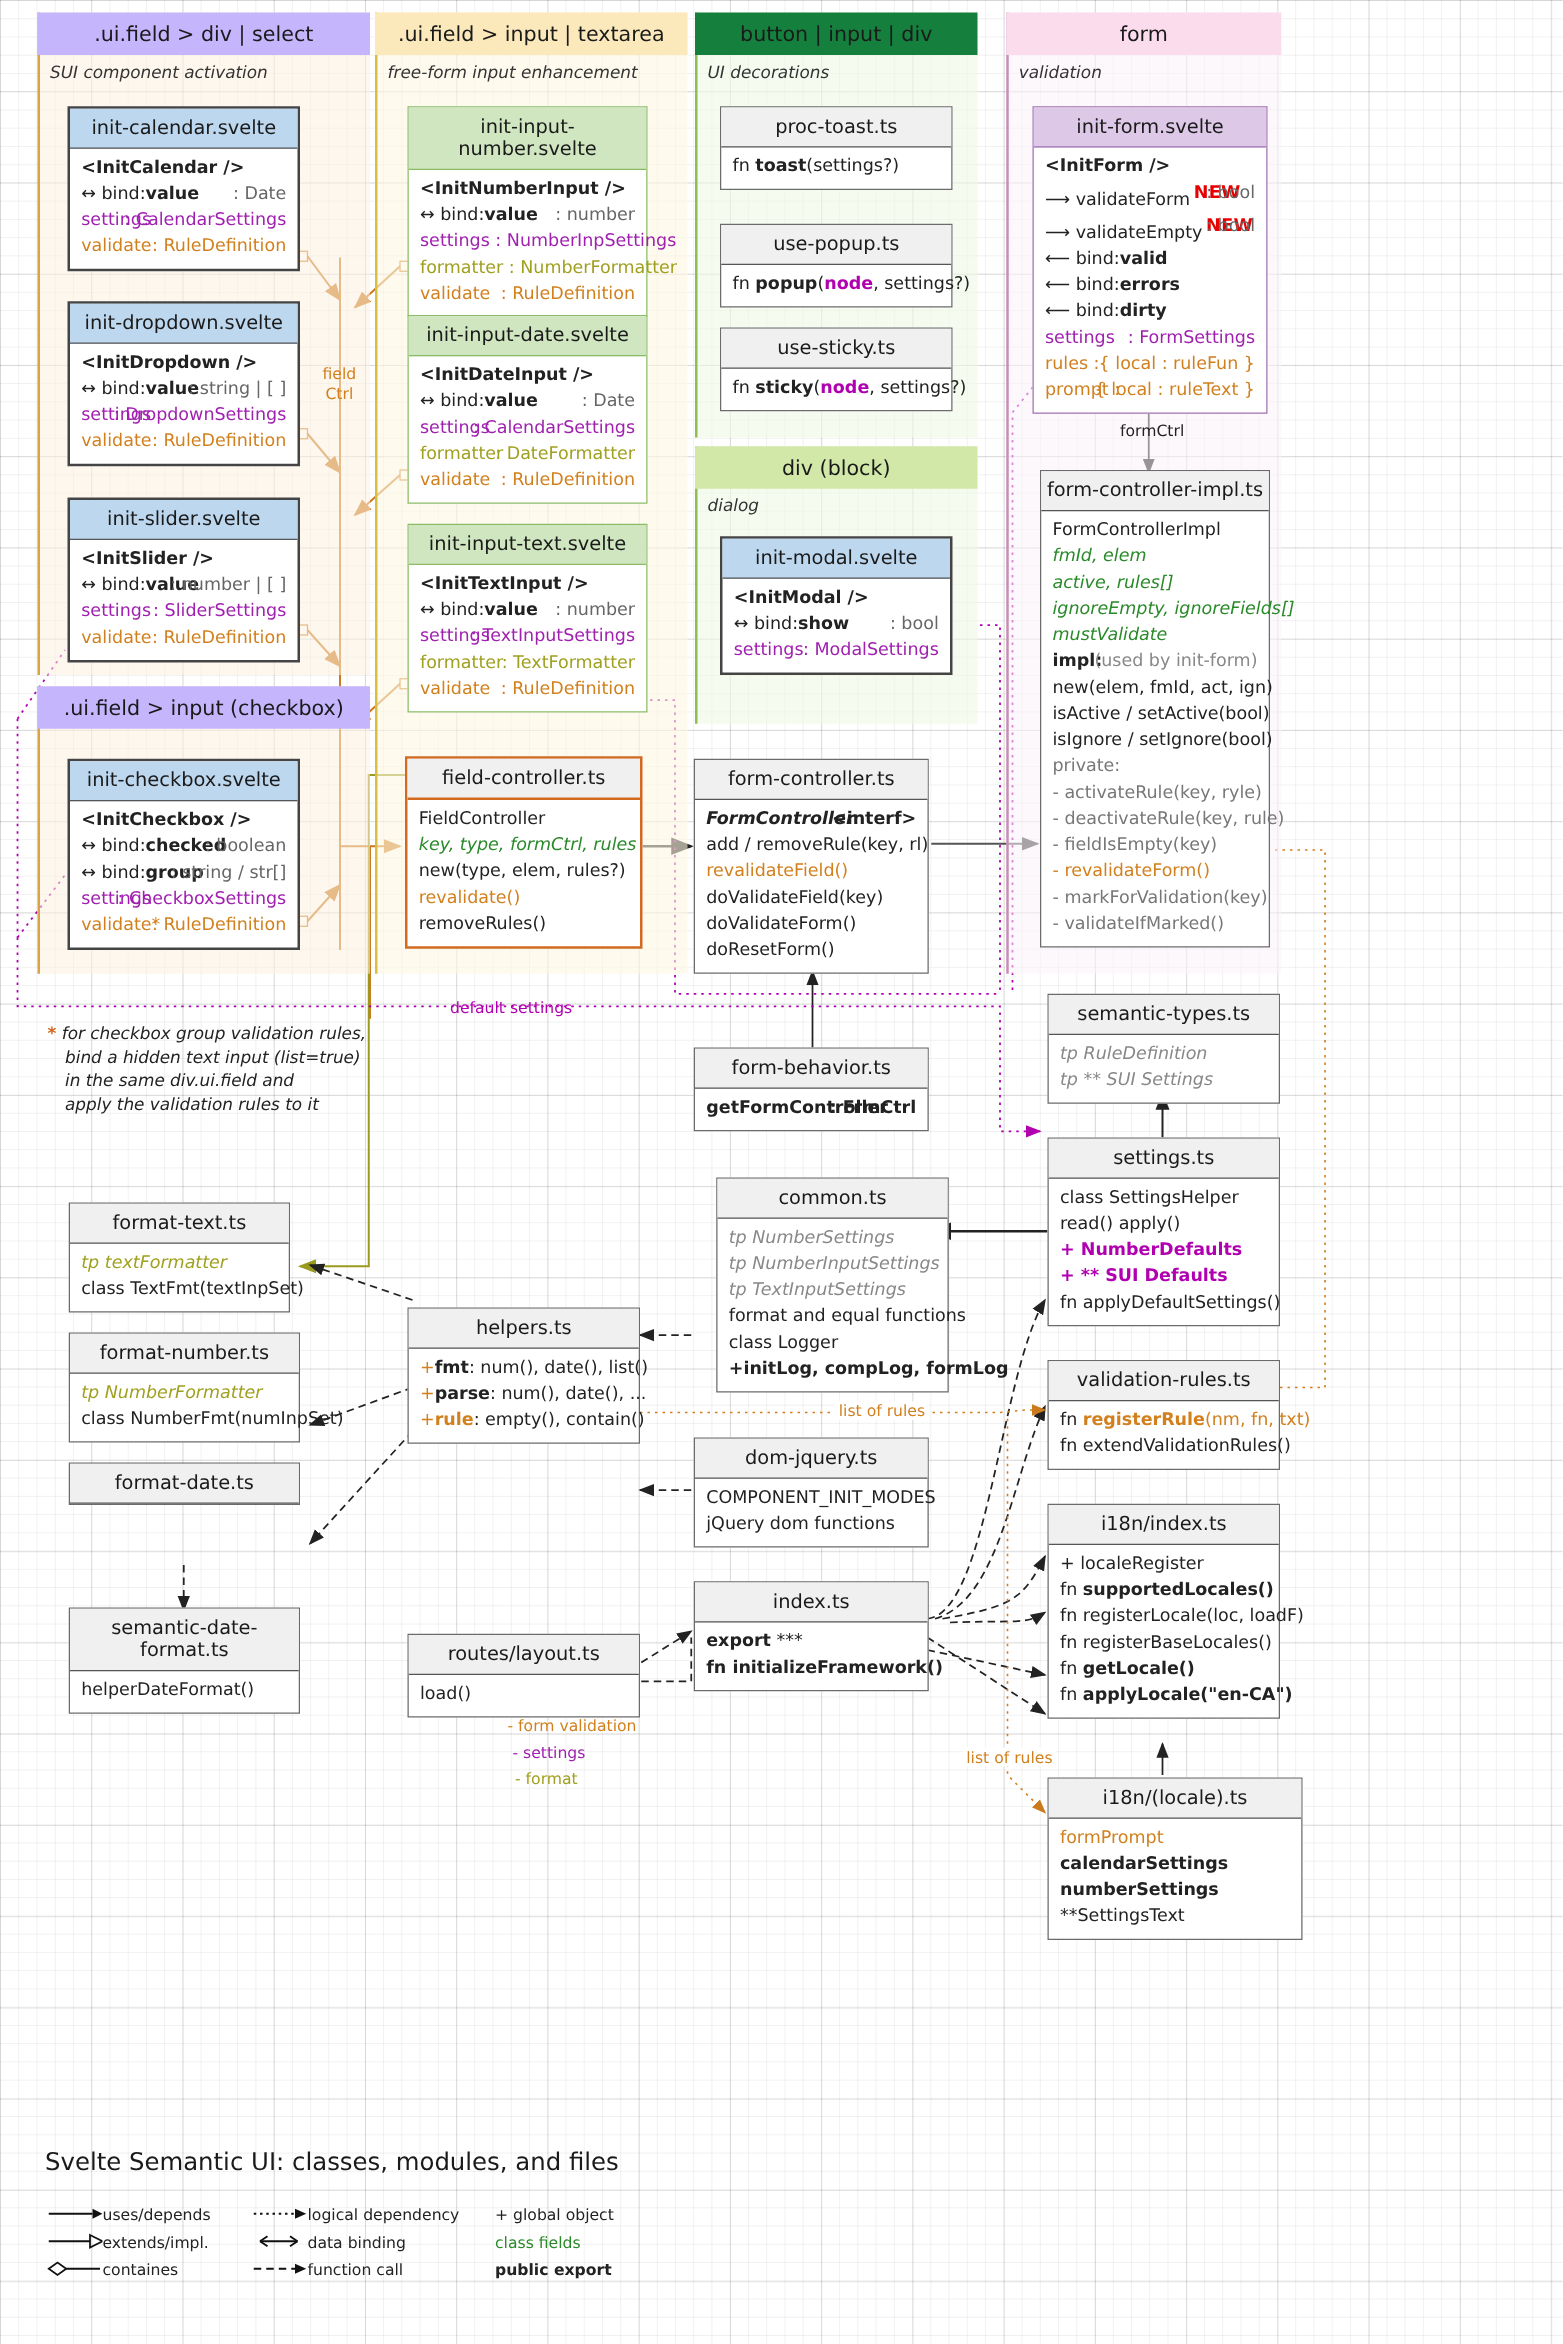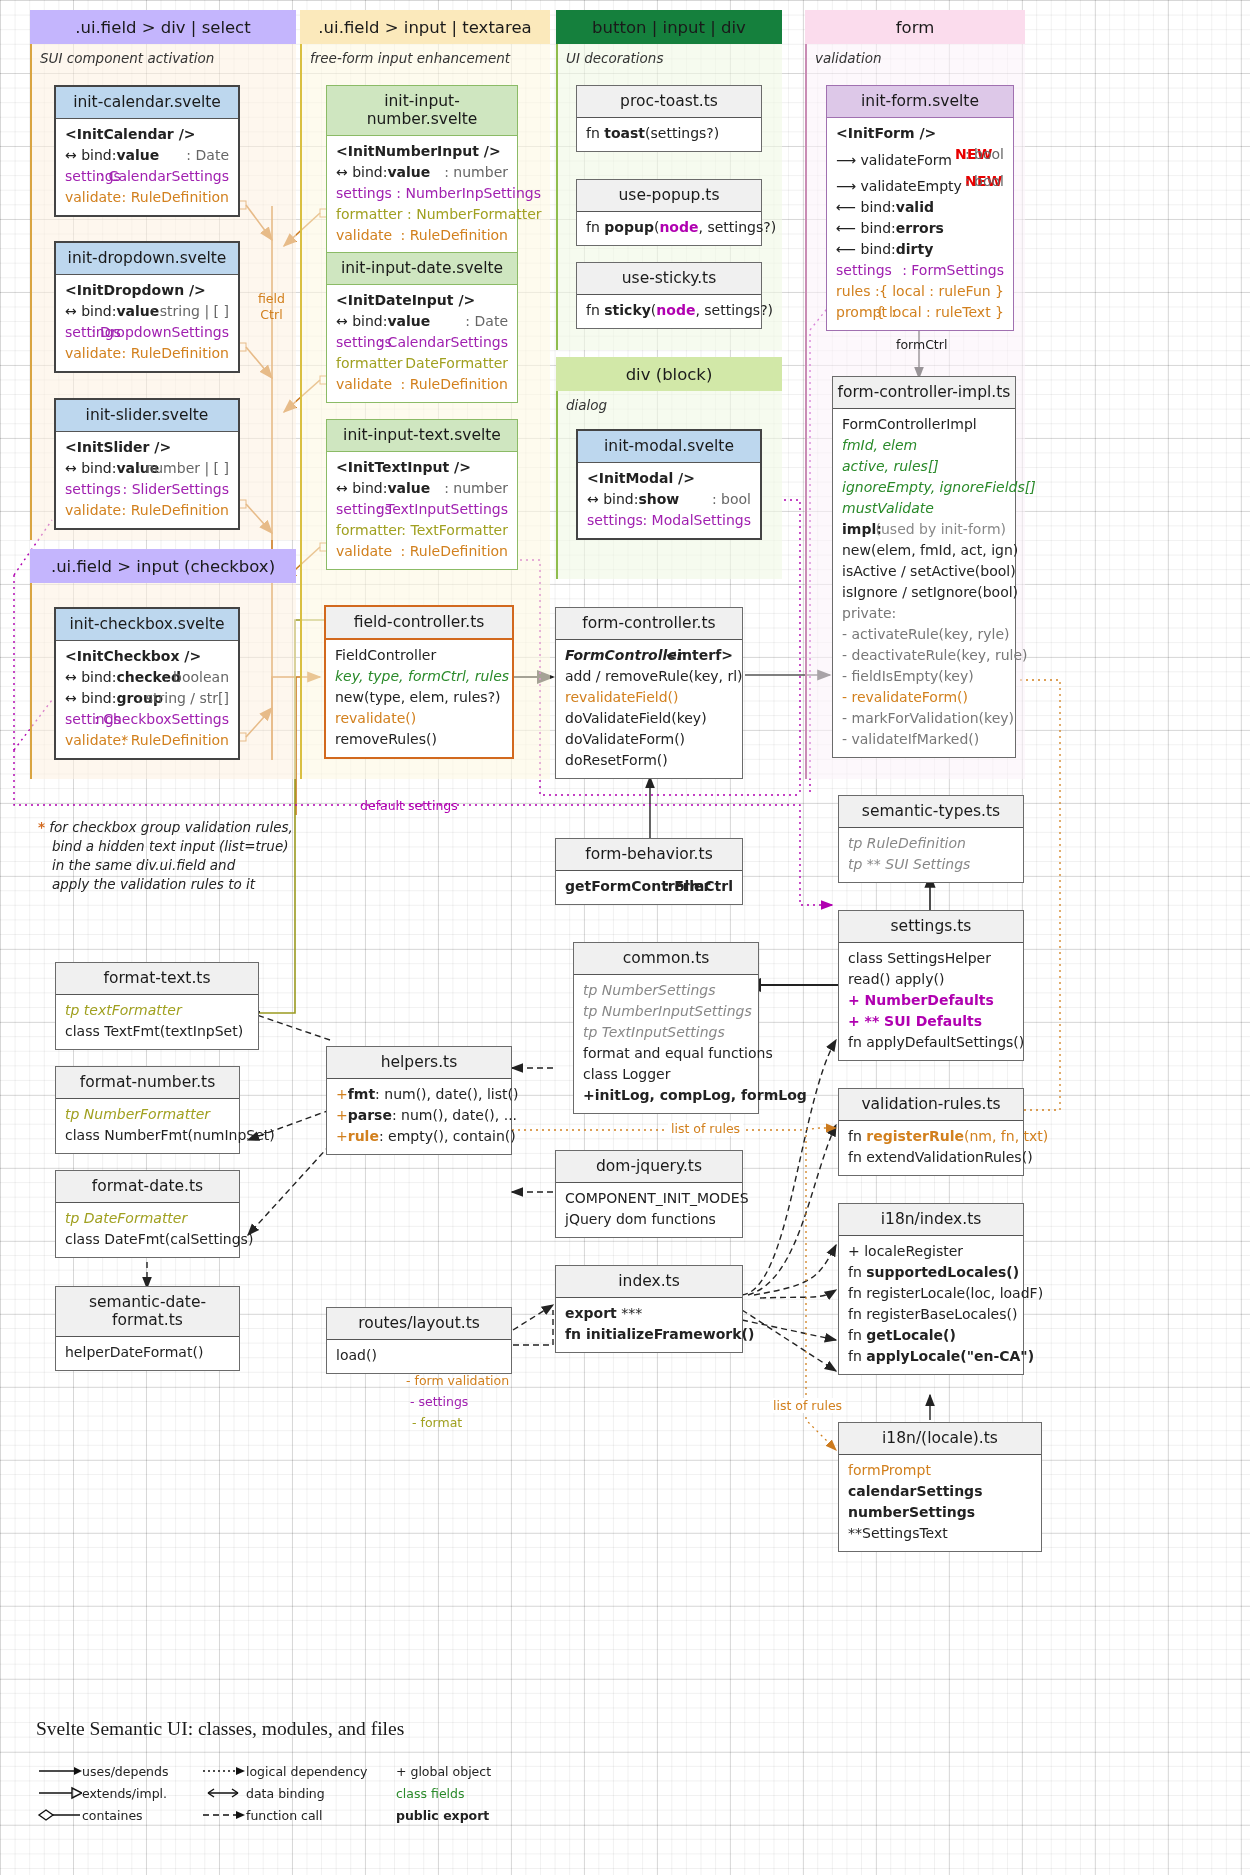--- a/index.html
+++ b/index.html
@@ -490,42 +490,38 @@
     </div>
 </div>
 
 <div class="box plain" style="left:326px; top:1307px; width:186px;">
   <div class="hdr">routes/layout.ts</div>
   <div class="rows">
       <div class="row"><span><span>load()</span></span></div>
     </div>
 </div>
 
-<div class="box plain" style="left:55px; top:962px; width:204px;">
+<div class="box plain" style="left:55px; top:962px; width:177px;">
   <div class="hdr">format-text.ts</div>
   <div class="rows">
       <div class="row"><span><span class="c-olive i">tp textFormatter</span></span></div>
       <div class="row"><span><span>class TextFmt(textInpSet)</span></span></div>
     </div>
 </div>
 
 <div class="box plain" style="left:55px; top:1066px; width:185px;">
   <div class="hdr">format-number.ts</div>
   <div class="rows">
       <div class="row"><span><span class="c-olive i">tp NumberFormatter</span></span></div>
       <div class="row"><span><span>class NumberFmt(numInpSet)</span></span></div>
     </div>
 </div>
 
 <div class="box plain" style="left:55px; top:1170px; width:185px;">
   <div class="hdr">format-date.ts</div>
-  <div class="rows">
-      <div class="row"><span><span class="c-olive i">tp DateFormatter</span></span></div>
-      <div class="row"><span><span>class DateFmt(calSettings)</span></span></div>
-    </div>
 </div>
 
 <div class="box plain" style="left:55px; top:1286px; width:185px;">
   <div class="hdr">semantic-date-format.ts</div>
   <div class="rows">
       <div class="row"><span><span>helperDateFormat()</span></span></div>
     </div>
 </div>
 
 <div class="edge-label" style="left:258px; top:291px; color:#d2801e; text-align:center; line-height:16px;">field<br>Ctrl</div>
@@ -538,21 +534,21 @@
 <div class="edge-label" style="left:412px; top:1415px; color:#a0a020;">- format</div>
 
 <div class="footnote" style="left:38px; top:818px; width:260px;">
   <span class="star">*</span>
   <span>for checkbox group validation rules,</span><br>
   <span style="margin-left:14px; display:inline-block;">bind a hidden text input (list=true)</span><br>
   <span style="margin-left:14px; display:inline-block;">in the same div.ui.field and</span><br>
   <span style="margin-left:14px; display:inline-block;">apply the validation rules to it</span>
 </div>
 
-<div class="diagram-title" style="left:36px; top:1718px;font-family:Liberation Serif, serif;">Svelte Semantic UI: classes, modules, and files</div>
+<div class="diagram-title" style="left:36px; top:1718px;">Svelte Semantic UI: classes, modules, and files</div>
 
 <div class="legend" style="left:36px; top:1760px;">
   <div class="legend-row">
     <span class="legend-gly">
       <svg width="46" height="22">
           <line x1="3" y1="11" x2="38" y2="11" stroke="#111" stroke-width="1.7"></line>
           <path d="M38,7 L46,11 L38,15 Z" fill="#111"></path>
         </svg>
     </span>
     <span class="legend-txt">uses/depends</span>

